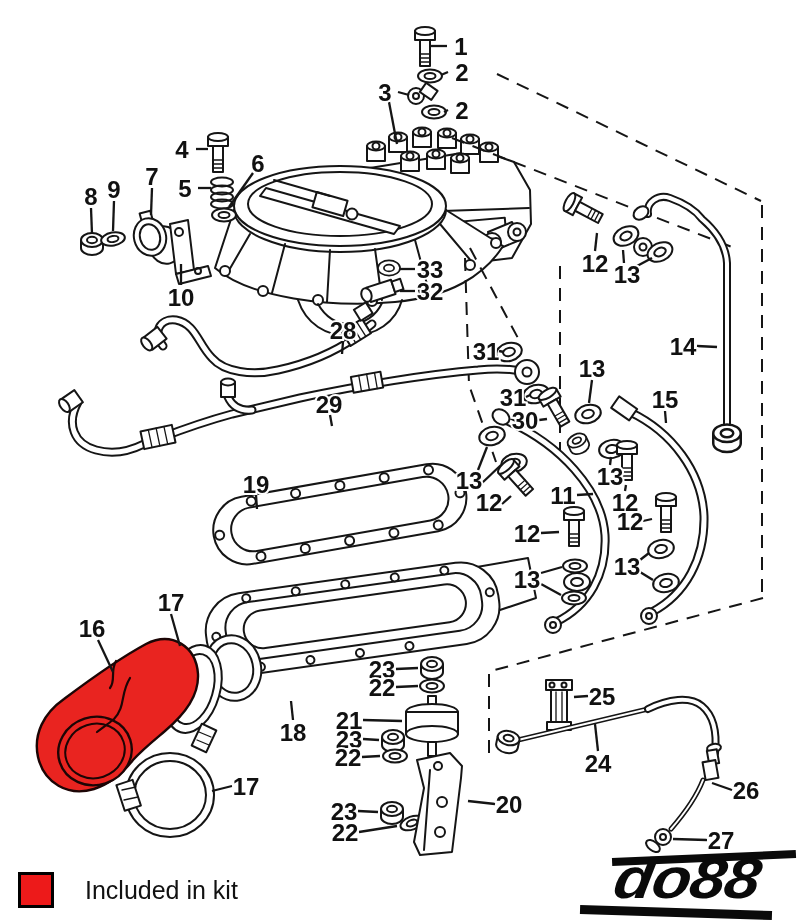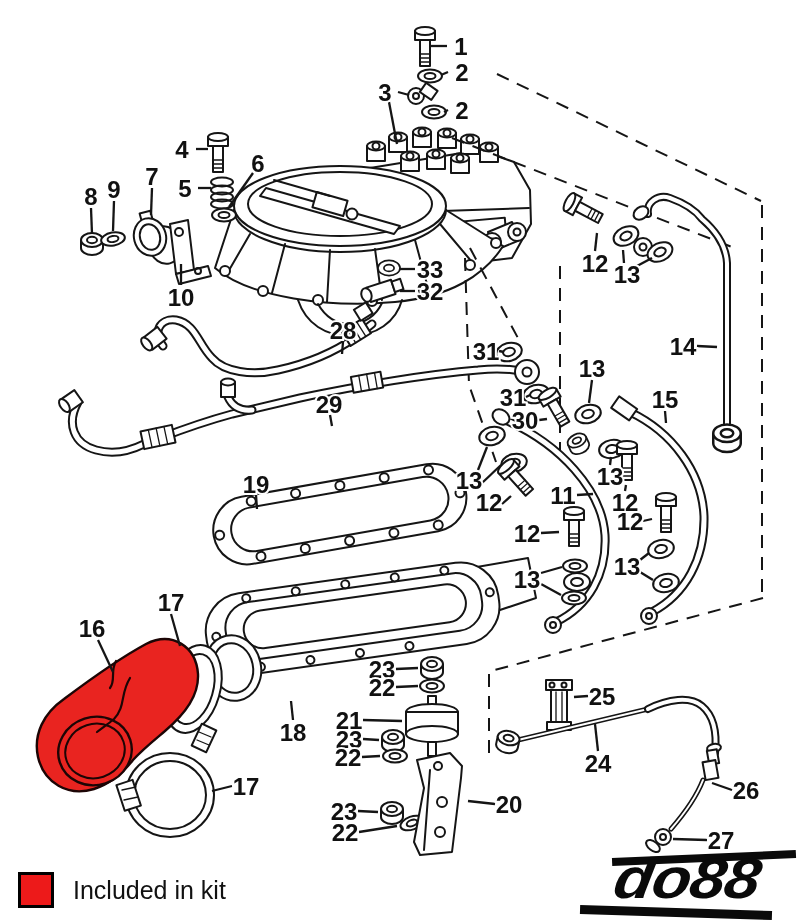--- a/index.html
+++ b/index.html
@@ -14,21 +14,21 @@
   .to8{stroke-width:8;} .ti4{stroke-width:4;}
   .to2{fill:none;stroke:#151515;stroke-width:5;stroke-linecap:round;}
   .ti2{fill:none;stroke:#fff;stroke-width:2;stroke-linecap:round;}
   .dash{fill:none;stroke:#151515;stroke-width:2;stroke-dasharray:13 9;}
   .leader{stroke:#151515;stroke-width:2.3;}
   .lbl{font:700 24px "Liberation Sans",sans-serif;fill:#111;text-anchor:middle;
        dominant-baseline:central;paint-order:stroke;stroke:#fff;stroke-width:4;}
   .redline{fill:none;stroke:#1c0505;stroke-width:2.2;stroke-linecap:round;}
   .legend{position:absolute;left:18px;top:872px;display:flex;align-items:center;}
   .legend .swatch{width:30px;height:30px;border:3px solid #000;}
-  .legend .cap{margin-left:19px;font-size:25px;color:#111;}
+  .legend .cap{margin-left:31px;font-size:25px;color:#111;}
   .logo{position:absolute;left:560px;top:840px;width:240px;height:84px;}
   .logo .bar-top{position:absolute;left:52px;top:14px;width:184px;height:8px;background:#0a0a0a;transform:rotate(-2.5deg);}
   .logo .bar-bottom{position:absolute;left:20px;top:68px;width:192px;height:9px;background:#0a0a0a;transform:rotate(1.8deg);}
   .logo .txt{position:absolute;left:50px;top:10px;font-size:57px;line-height:57px;font-weight:bold;
              font-style:italic;color:#0a0a0a;transform:skewX(-10deg) scaleX(1.12);transform-origin:left bottom;letter-spacing:-1px;}
 </style>
 </head>
 <body>
 
 <div class="page">

